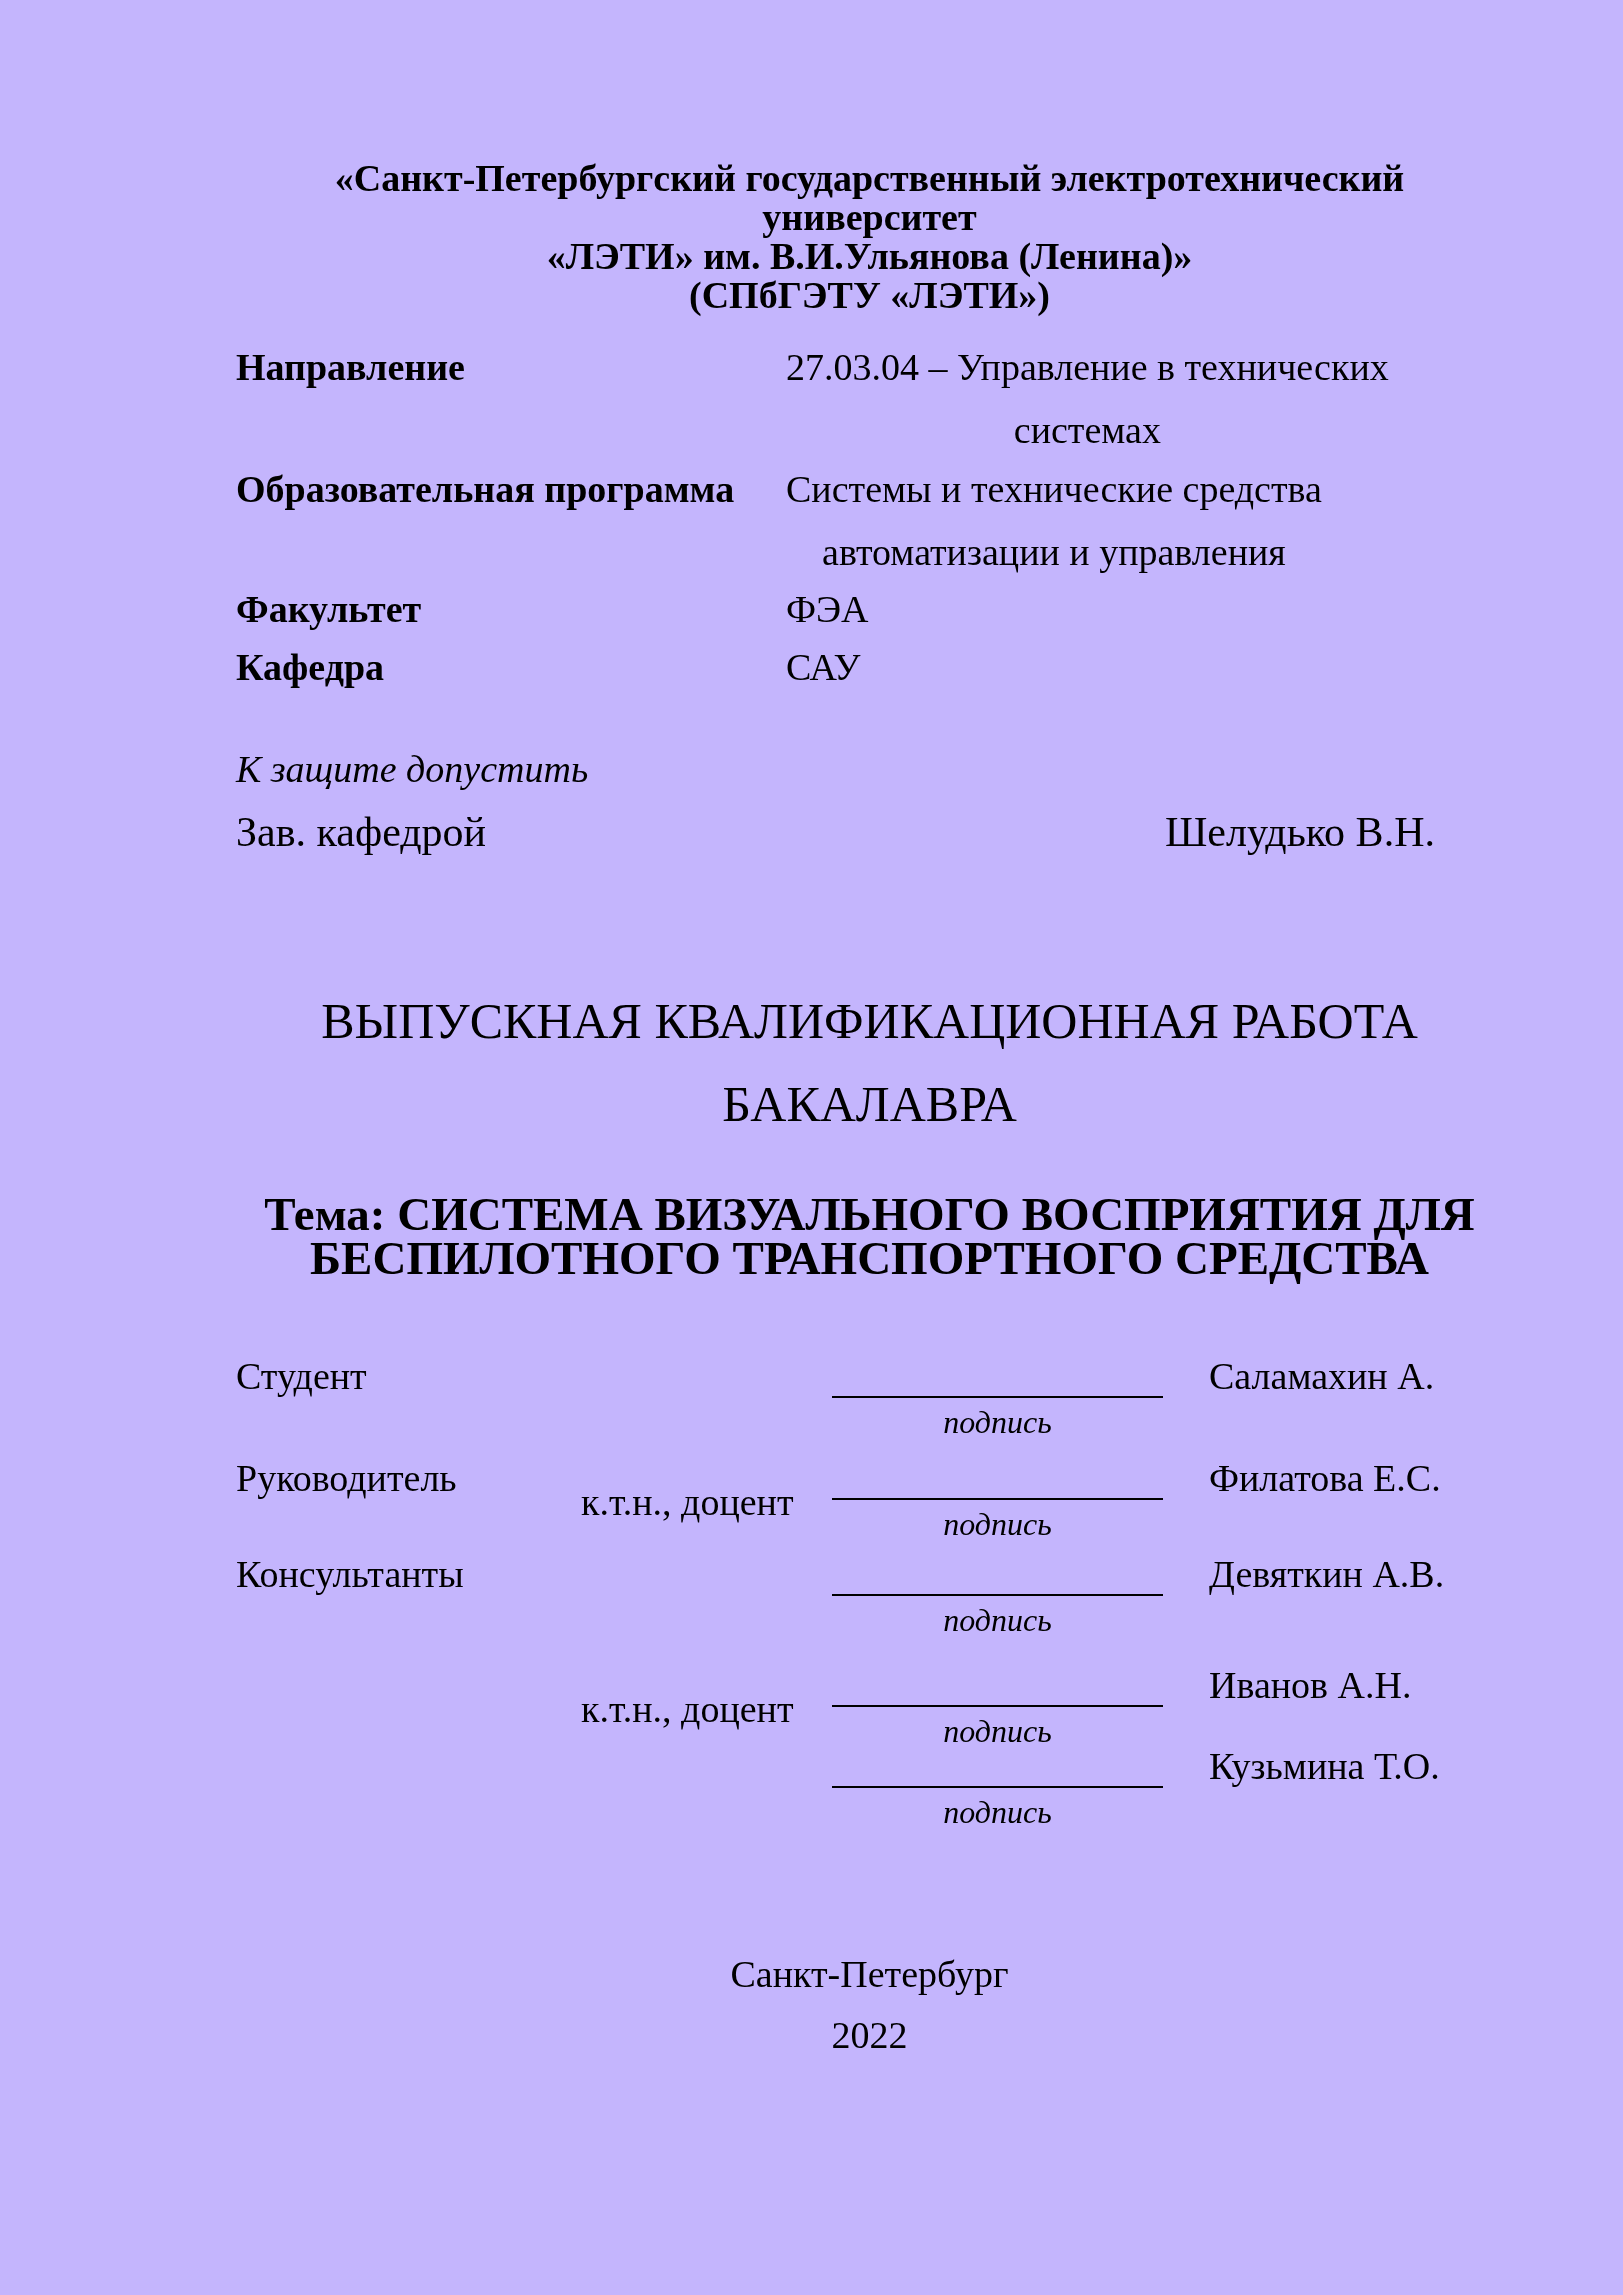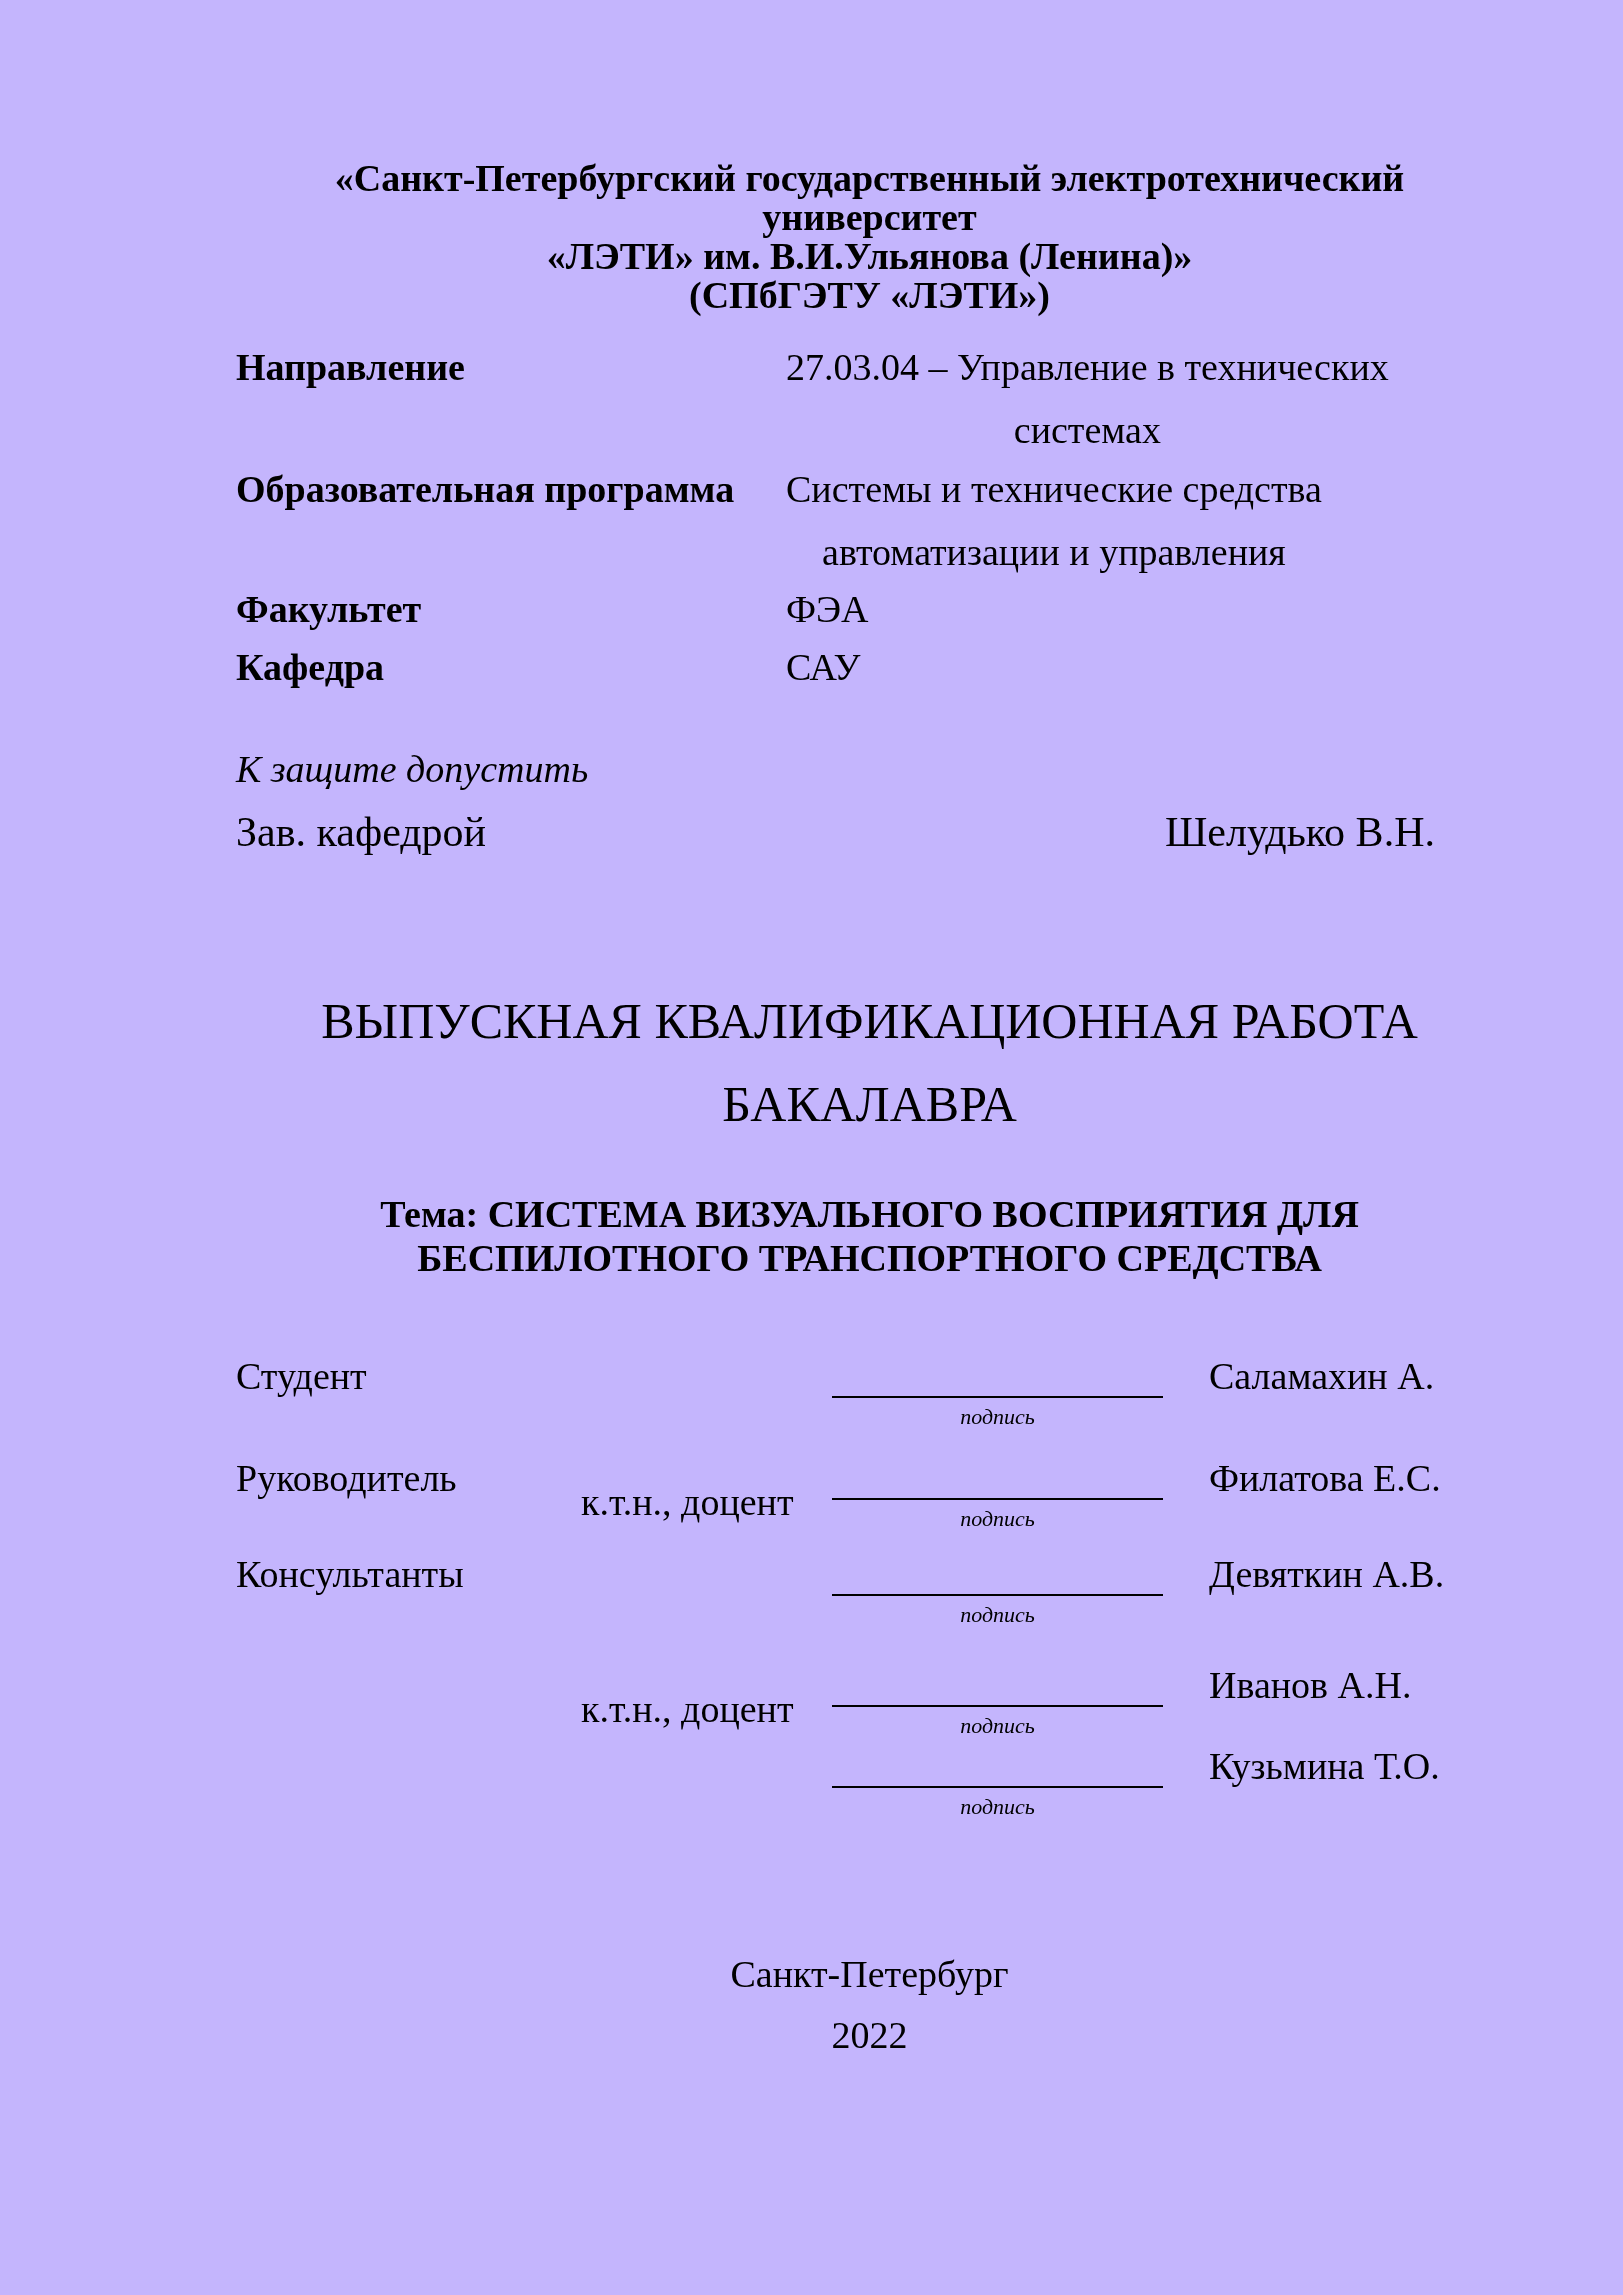--- a/index.html
+++ b/index.html
@@ -71,21 +71,21 @@
   .admission-label { position: absolute; left: 236px; top: 0; white-space: nowrap; }
   .admission-name  { position: absolute; left: 1165px; top: 0; white-space: nowrap; }
   .title-block {
     top: 980px;
     font-size: 50px;
     font-weight: normal;
     line-height: 83px;
   }
   .theme-block {
     top: 1192px;
-    font-size: 38px;
+    font-size: 47px;
     font-weight: bold;
     line-height: 44px;
   }
   .sig-row {
     position: absolute;
     left: 0;
     right: 0;
     height: 86px;
     font-size: 38px;
     line-height: 1;
@@ -99,21 +99,21 @@
     width: 331px;
     height: 2.4px;
     background: #000000;
   }
   .sig-caption {
     position: absolute;
     left: 832px;
     top: 49px;
     width: 331px;
     text-align: center;
-    font-size: 22px;
+    font-size: 32px;
     font-style: italic;
     line-height: 1;
     font-family: Liberation Serif, serif;
   }
   .sig-name { position: absolute; left: 1209px; top: 0; white-space: nowrap; }
   .footer-block {
     top: 1944px;
     font-size: 38px;
     line-height: 61px;
   }

